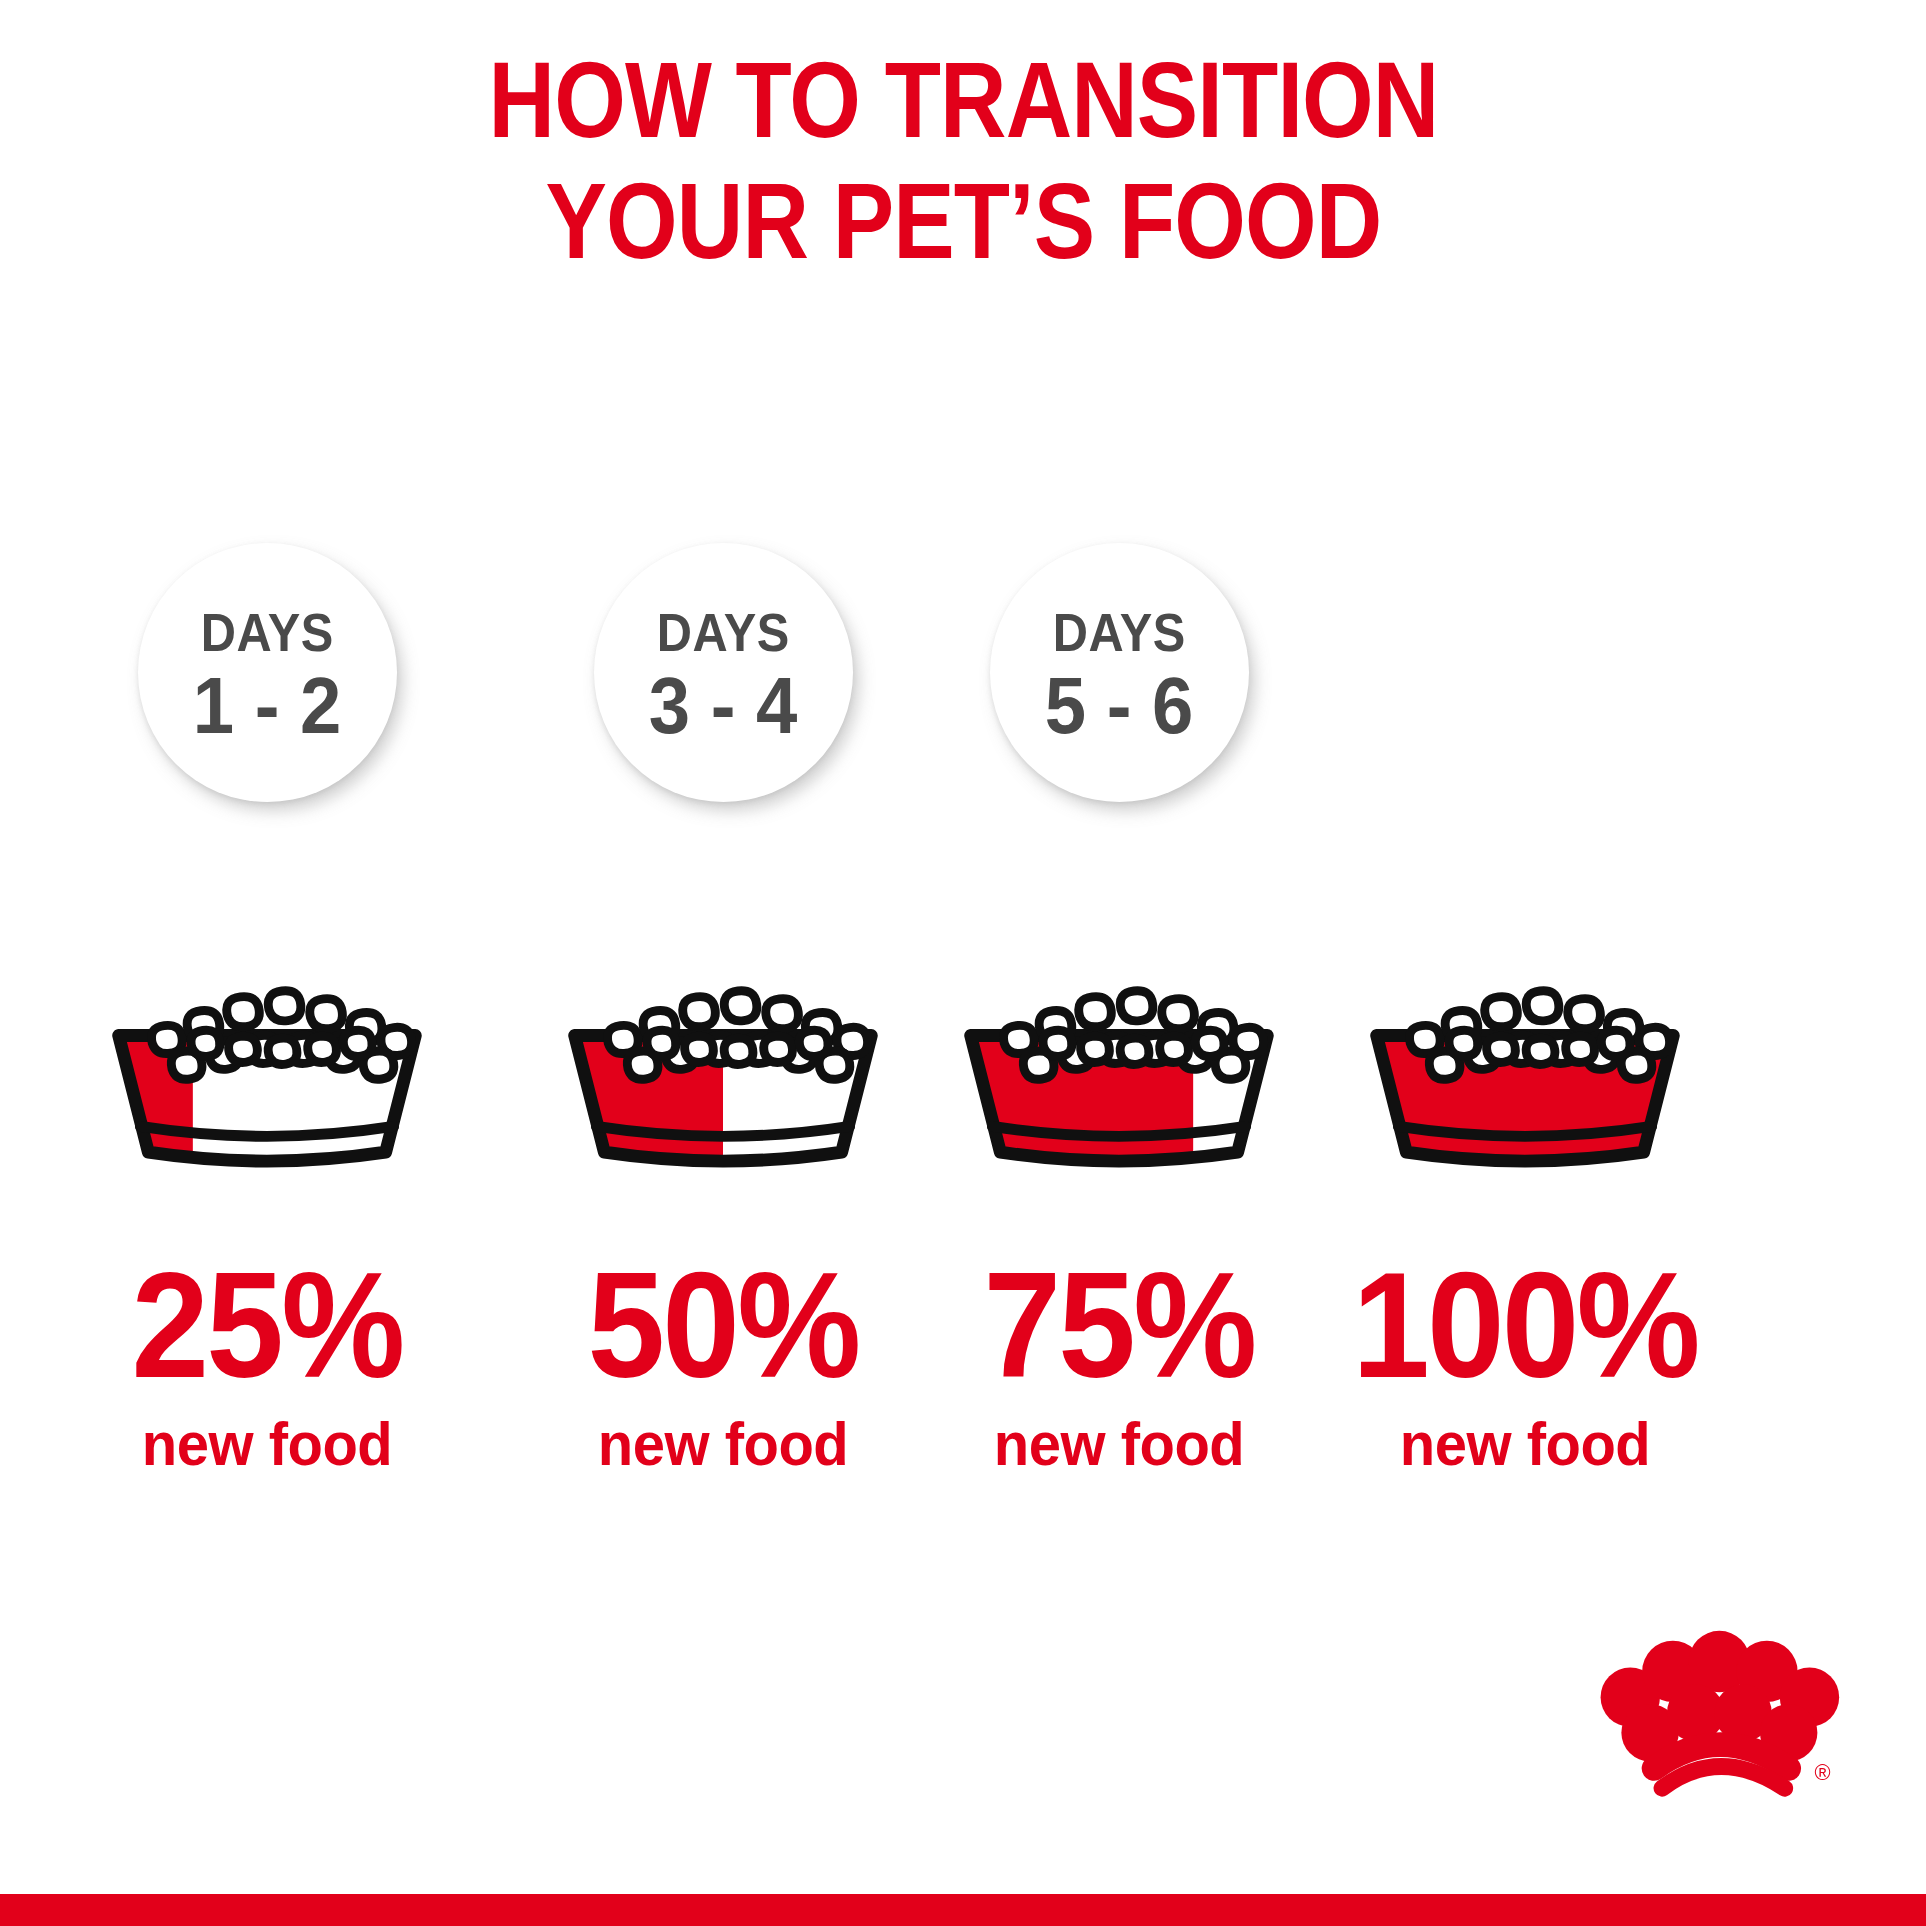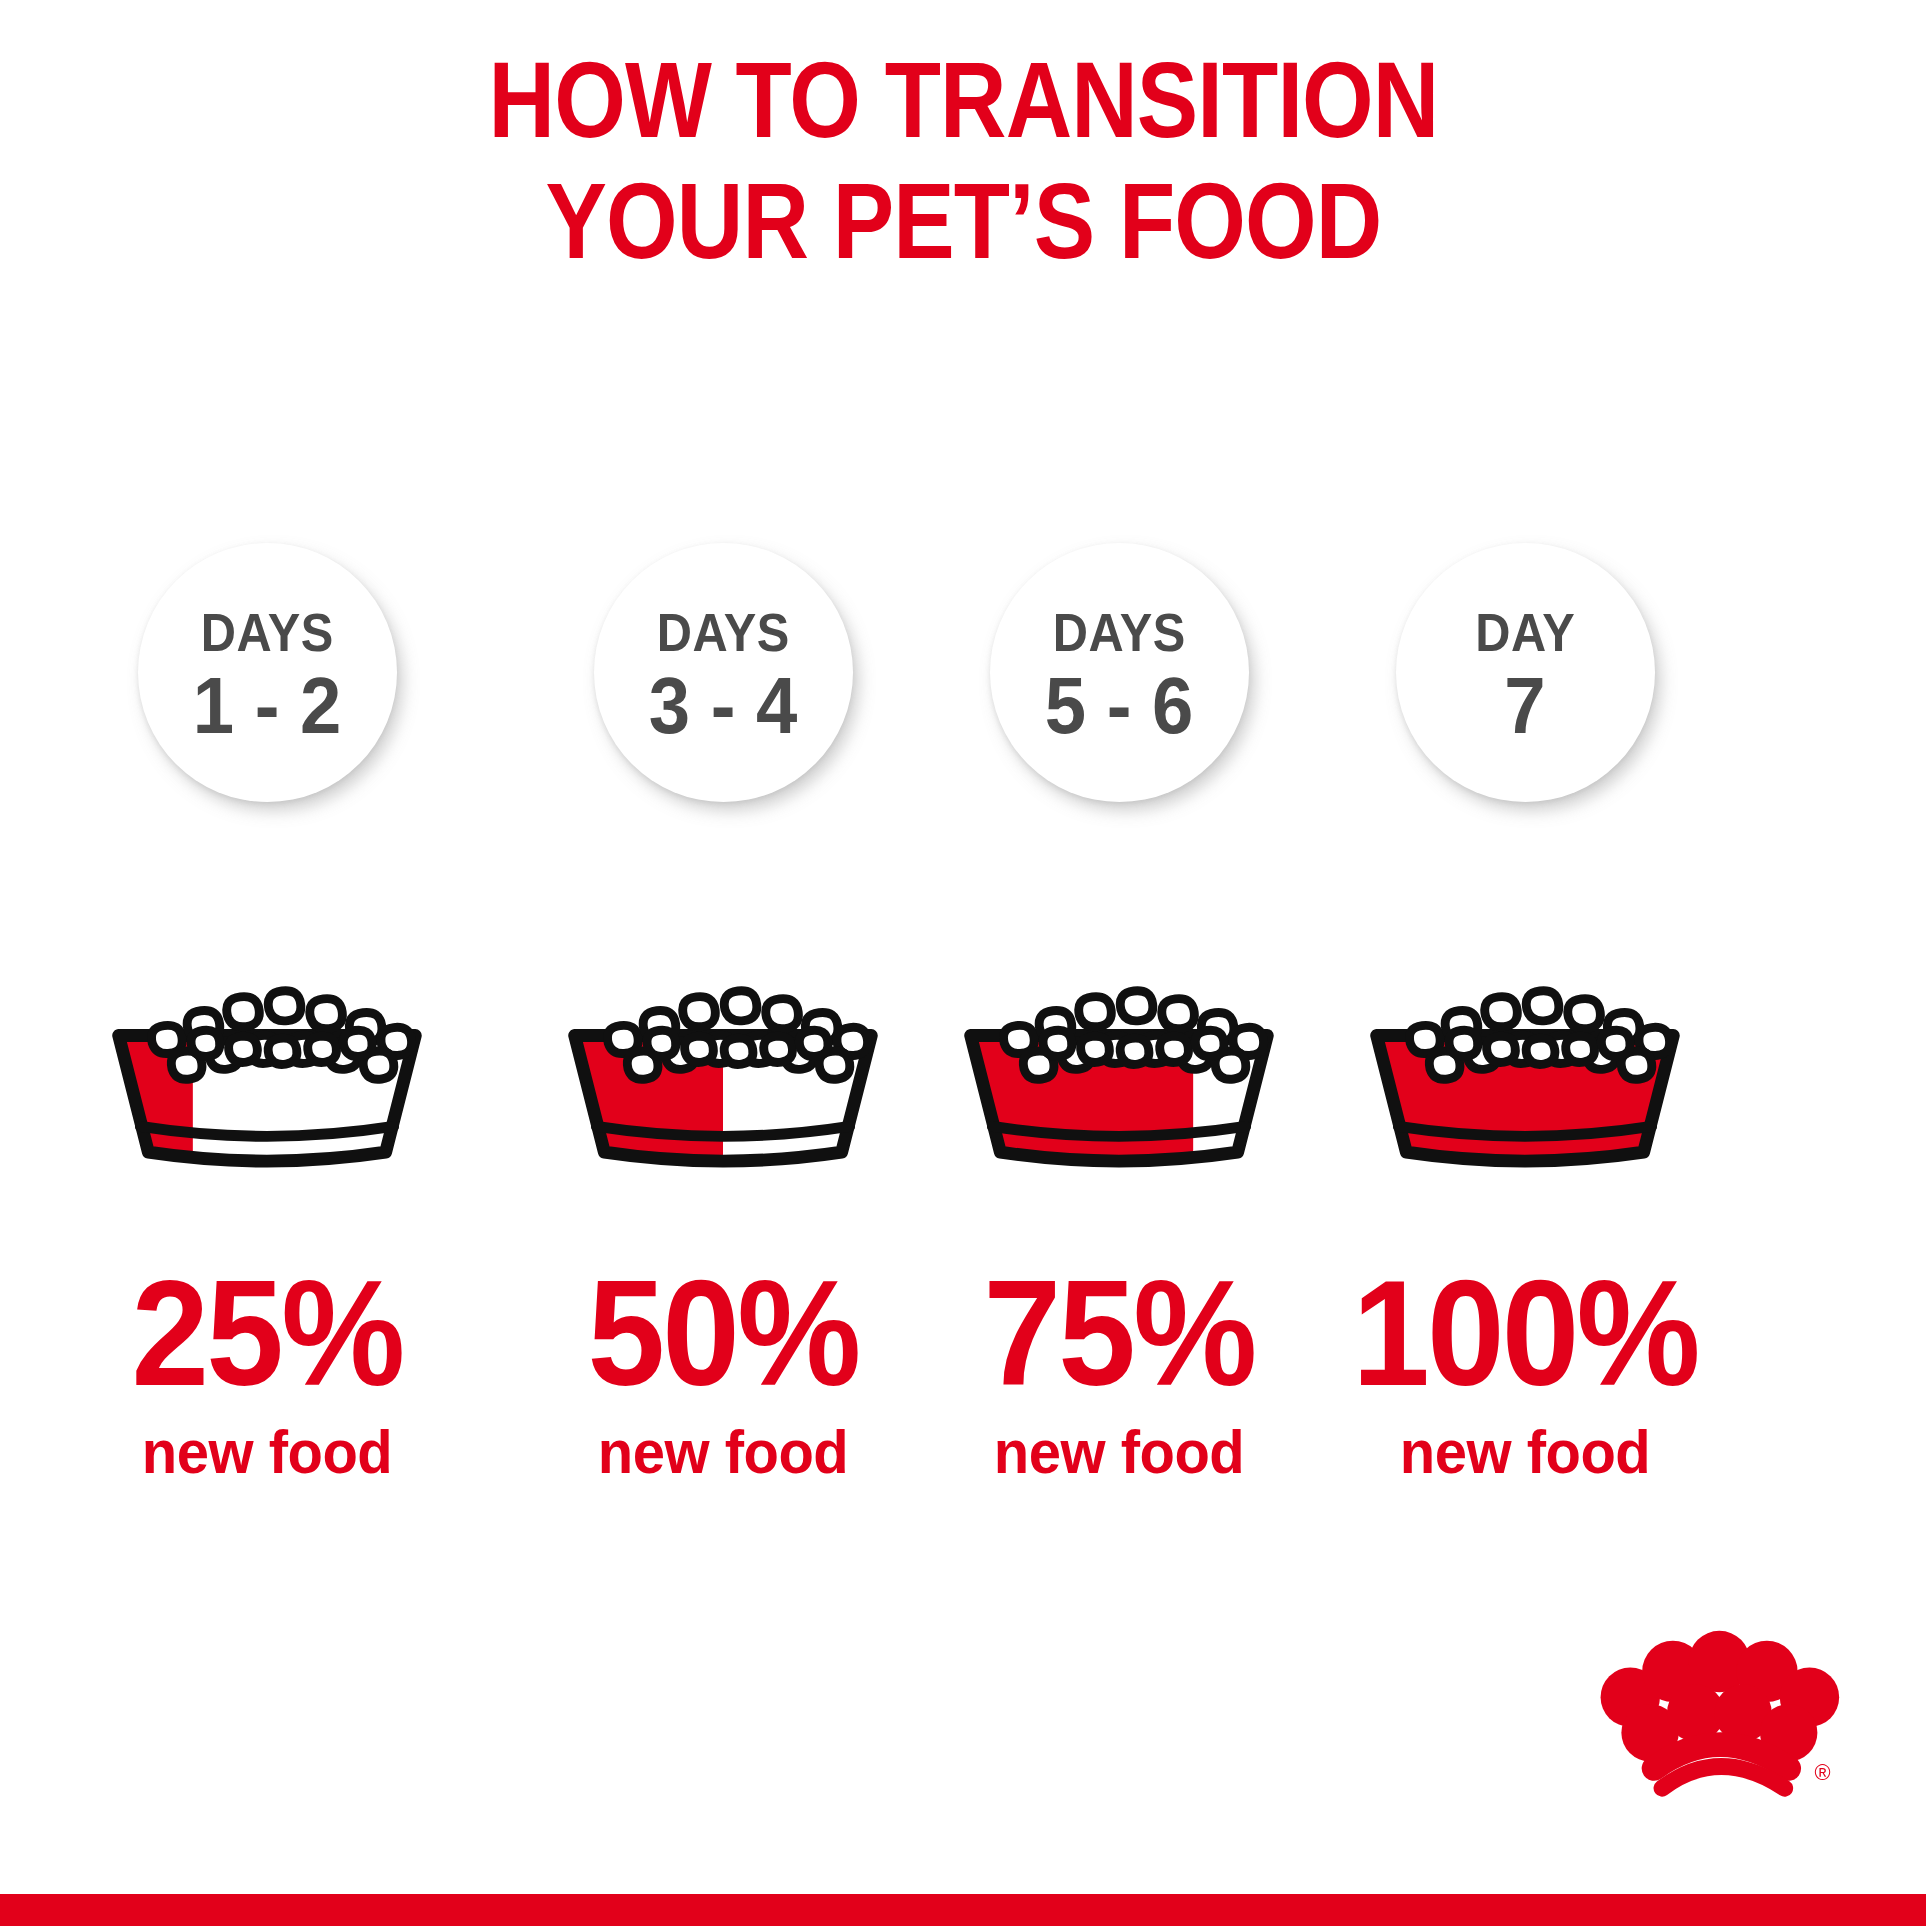--- a/index.html
+++ b/index.html
@@ -88,21 +88,20 @@
     top:950px;left:0;width:416px;
     display:flex;justify-content:center;
   }
   .bowl-svg{display:block;width:356px;height:238px;}
 
   
   .pct-wrap{
     position:absolute;
     top:1238px;left:0;width:416px;
     text-align:center;
-    margin-top:8px;
   }
   .pct{
     color:#E2001A;
     font-weight:bold;
     font-size:150px;
     line-height:158px;
     letter-spacing:-3px;
     display:block;
     transform:scaleX(0.93);
   }
@@ -295,26 +294,20 @@
         </svg>
       </div>
 
       <div class="pct-wrap">
         <span class="pct">75%</span>
         <span class="pct-sub">new food</span>
       </div>
     </div>
 
     <div class="col c3">
-      <div class="badge-wrap">
-        <div class="badge">
-          <div class="b-label">DAY</div>
-          <div class="b-num">7</div>
-        </div>
-      </div>
 
       <div class="bowl-wrap">
         <svg class="bowl-svg" viewBox="0 0 360 240">
           <defs>
             <clipPath id="bowlclip3">
               <path d="M 30 78 L 330 78 L 300 196 Q 180 214 60 196 Z"></path>
             </clipPath>
           </defs>
           <path d="M 30 78 L 330 78 L 300 196 Q 180 214 60 196 Z" fill="#ffffff"></path>
           <g clip-path="url(#bowlclip3)">

